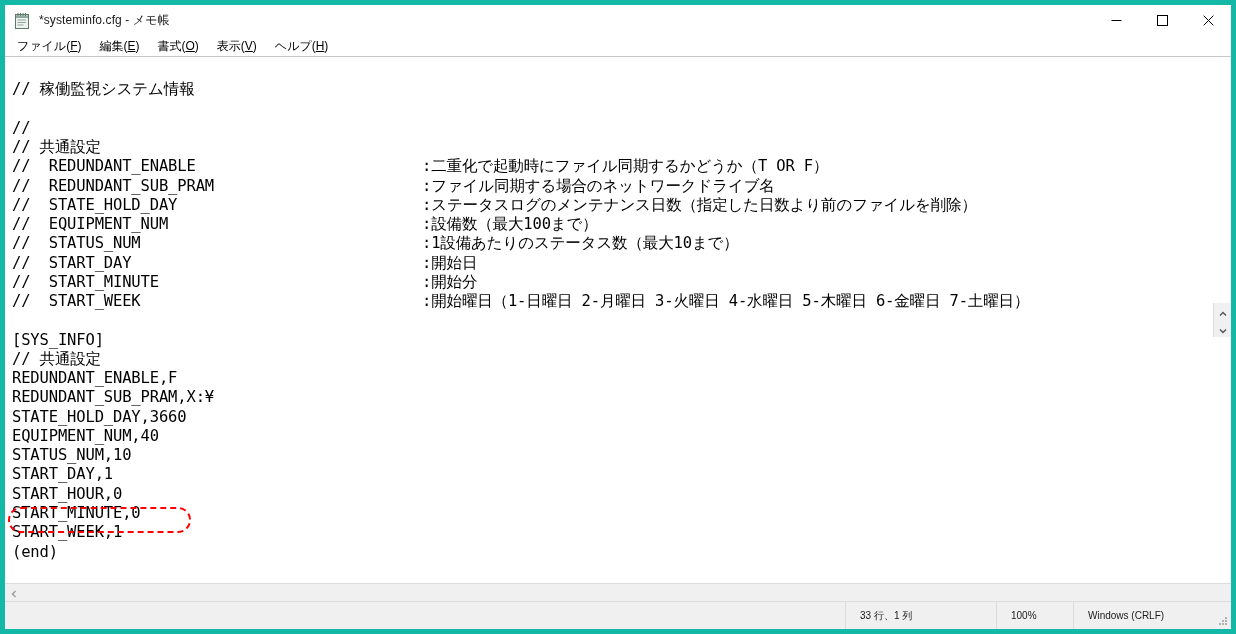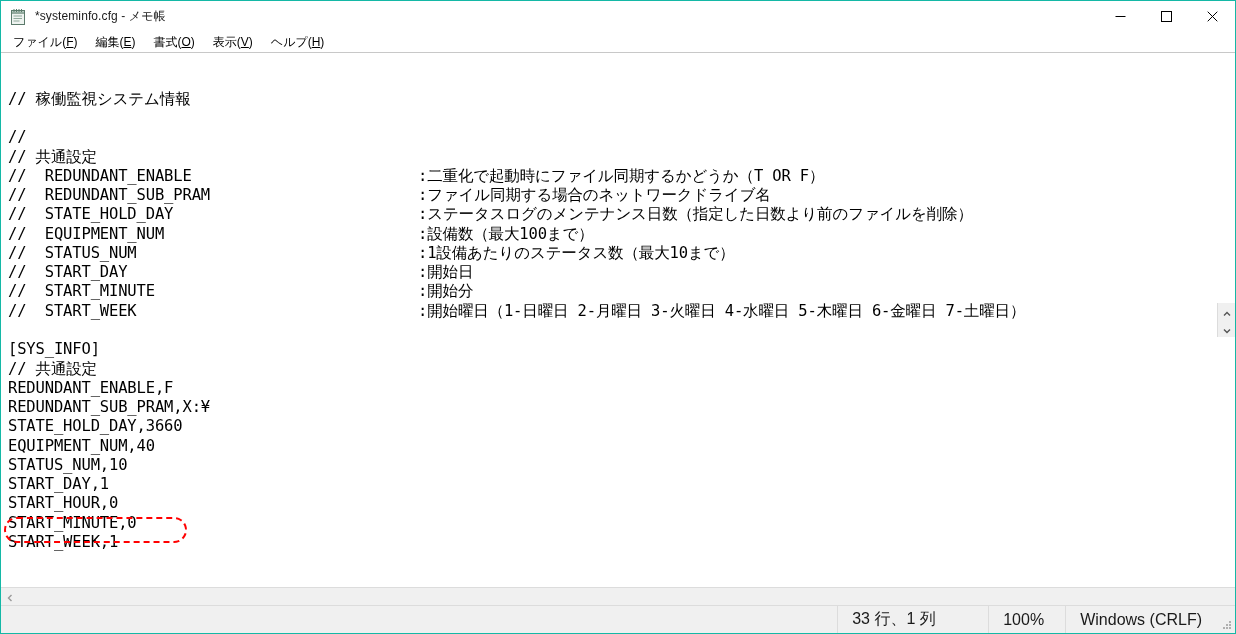--- a/index.html
+++ b/index.html
@@ -13,21 +13,21 @@
     overflow: hidden;
     font-family: "Liberation Sans", "DejaVu Sans", sans-serif;
     -webkit-font-smoothing: none;
   }
 
   #window {
     position: relative;
     width: 1236px;
     height: 634px;
     box-sizing: border-box;
-    border: 1px solid #14b8a6;
+    border: 5px solid #14b8a6;
     background: #ffffff;
     display: flex;
     flex-direction: column;
   }
 
   
   #titlebar {
     height: 31px;
     min-height: 31px;
     background: #ffffff;
@@ -209,21 +209,21 @@
     border-top: 1px solid #dcdcdc;
     display: flex;
     align-items: stretch;
     justify-content: flex-end;
     position: relative;
   }
   #status-spacer { flex: 1; }
   .status-cell {
     display: flex;
     align-items: center;
-    font-size: 16px;
+    font-size: 10px;
     color: #1a1a1a;
     padding: 0 14px;
     border-left: 1px solid #dcdcdc;
     white-space: nowrap;
   }
   #status-lines { min-width: 122px; }
   #status-zoom { min-width: 48px; justify-content: flex-start; }
   #status-eol { min-width: 110px; }
   #status-enc { min-width: 120px; }
   #resize-grip {
@@ -312,20 +312,21 @@
             <div class="line">// 共通設定</div>
             <div class="line">REDUNDANT_ENABLE,F</div>
             <div class="line">REDUNDANT_SUB_PRAM,X:¥</div>
             <div class="line">STATE_HOLD_DAY,3660</div>
             <div class="line">EQUIPMENT_NUM,40</div>
             <div class="line">STATUS_NUM,10</div>
             <div class="line">START_DAY,1</div>
             <div class="line">START_HOUR,0</div>
             <div class="line">START_MINUTE,0</div>
             <div class="line">START_WEEK,1</div>
+            <div class="line">(end)</div>
           </div>
         <div id="annotation"></div>
       </div>
 
       <div id="vscroll">
         <div class="sb-arrow">
           <span>
             <svg width="8" height="6" viewBox="0 0 8 6">
                 <path d="M1 4.5 L4 1.5 L7 4.5" fill="none" stroke="#555" stroke-width="1.4"></path>
               </svg>

